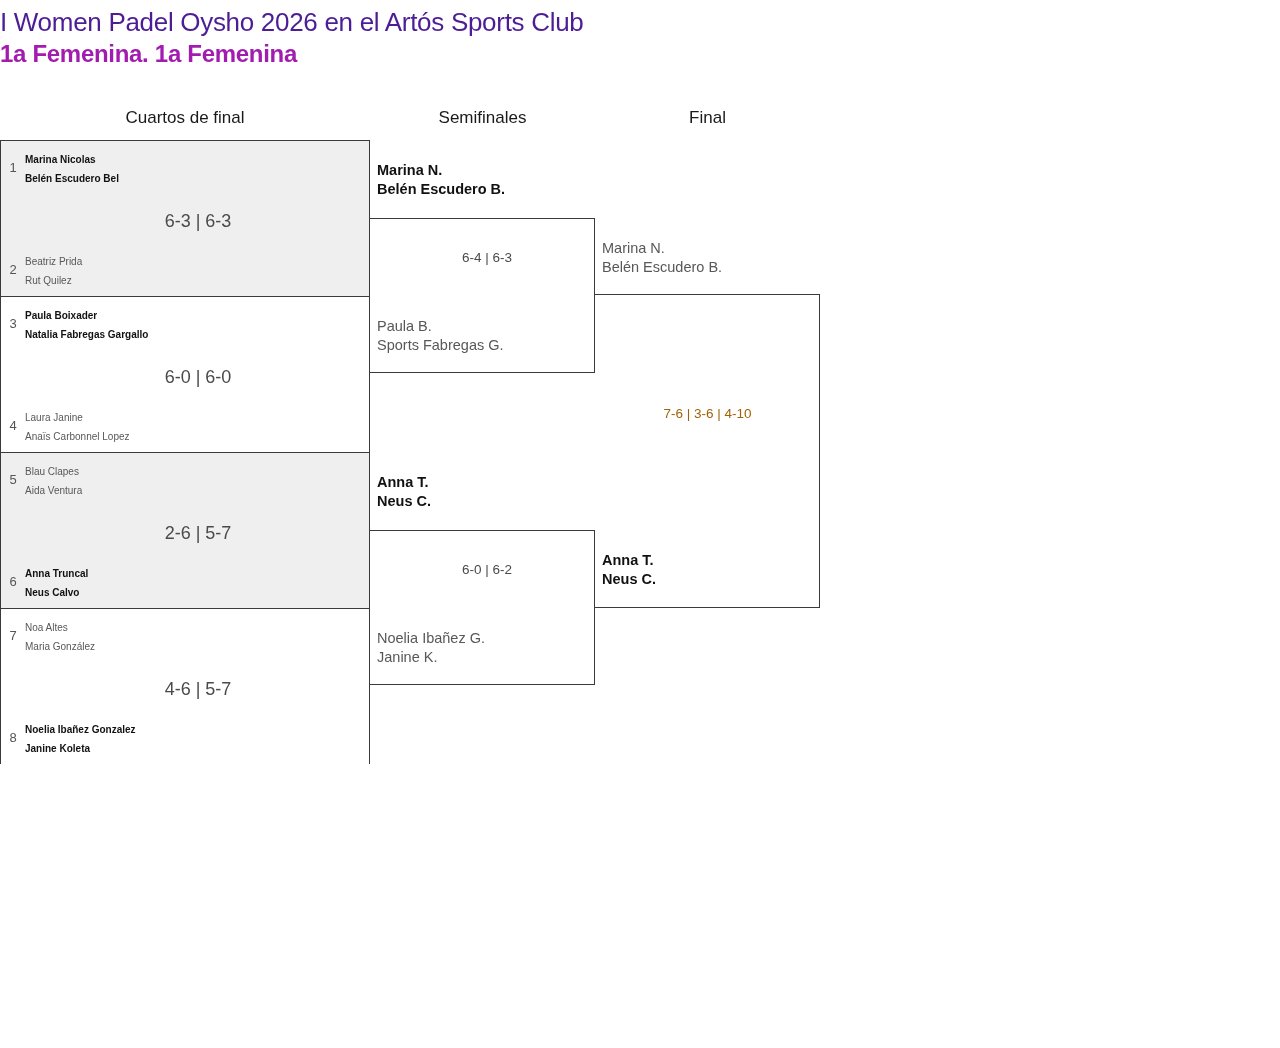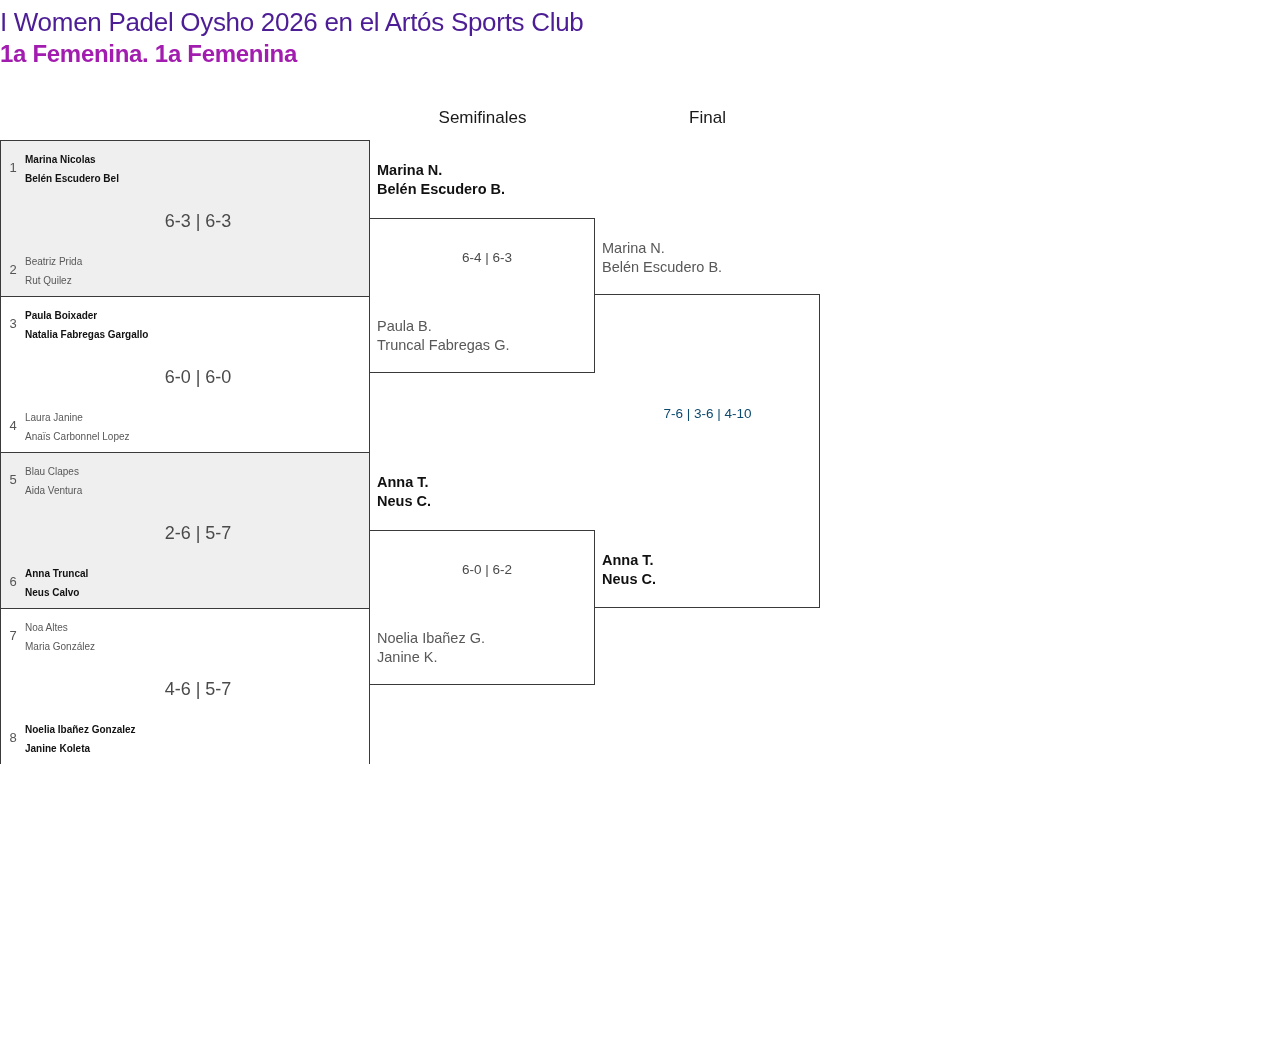--- a/index.html
+++ b/index.html
@@ -170,21 +170,21 @@
     border: 1px solid #3a3a3a;
     border-left: none;
   }
   #r3-score {
     position: absolute;
     left: 0px;
     width: 225px;
     top: 111px;
     text-align: center;
     font-size: 13.5px;
-    color: #0c4a6e;
+    color: #a16207;
   }
   .r3-team {
     position: absolute;
     left: 602px;
     width: 215px;
     font-size: 14.5px;
     line-height: 18.5px;
     white-space: pre-line;
   }
   #r3-t1 { top: 239px; }
@@ -195,20 +195,21 @@
 </head>
 <body>
 
 <div id="title-block">
   <div id="tournament-title">I Women Padel Oysho 2026 en el Artós Sports Club</div>
   <div id="category-title">1a Femenina. 1a Femenina</div>
 </div>
 
 <div id="bracket">
 
+  <div class="round-header" id="hdr-r1">Cuartos de final</div>
   <div class="round-header" id="hdr-r2">Semifinales</div>
   <div class="round-header" id="hdr-r3">Final</div>
 
   <div id="round1">
 
     <div class="r1-match shaded">
       <div class="r1-team top winner">
         <div class="seed">1</div>
         <div class="names">Marina Nicolas
 Belén Escudero Bel</div>
@@ -268,21 +269,21 @@
   <div class="r2-box" id="r2-box-1">
     <div class="r2-score">6-4 | 6-3</div>
   </div>
   <div class="r2-box" id="r2-box-2">
     <div class="r2-score">6-0 | 6-2</div>
   </div>
 
   <div class="r2-team winner" id="r2-t1">Marina N.
 Belén Escudero B.</div>
   <div class="r2-team loser" id="r2-t2">Paula B.
-Truncal Fabregas G.</div>
+Sports Fabregas G.</div>
   <div class="r2-team winner" id="r2-t3">Anna T.
 Neus C.</div>
   <div class="r2-team loser" id="r2-t4">Noelia Ibañez G.
 Janine K.</div>
 
   <div id="r3-box">
     <div id="r3-score">7-6 | 3-6 | 4-10</div>
   </div>
   <div class="r3-team loser" id="r3-t1">Marina N.
 Belén Escudero B.</div>

